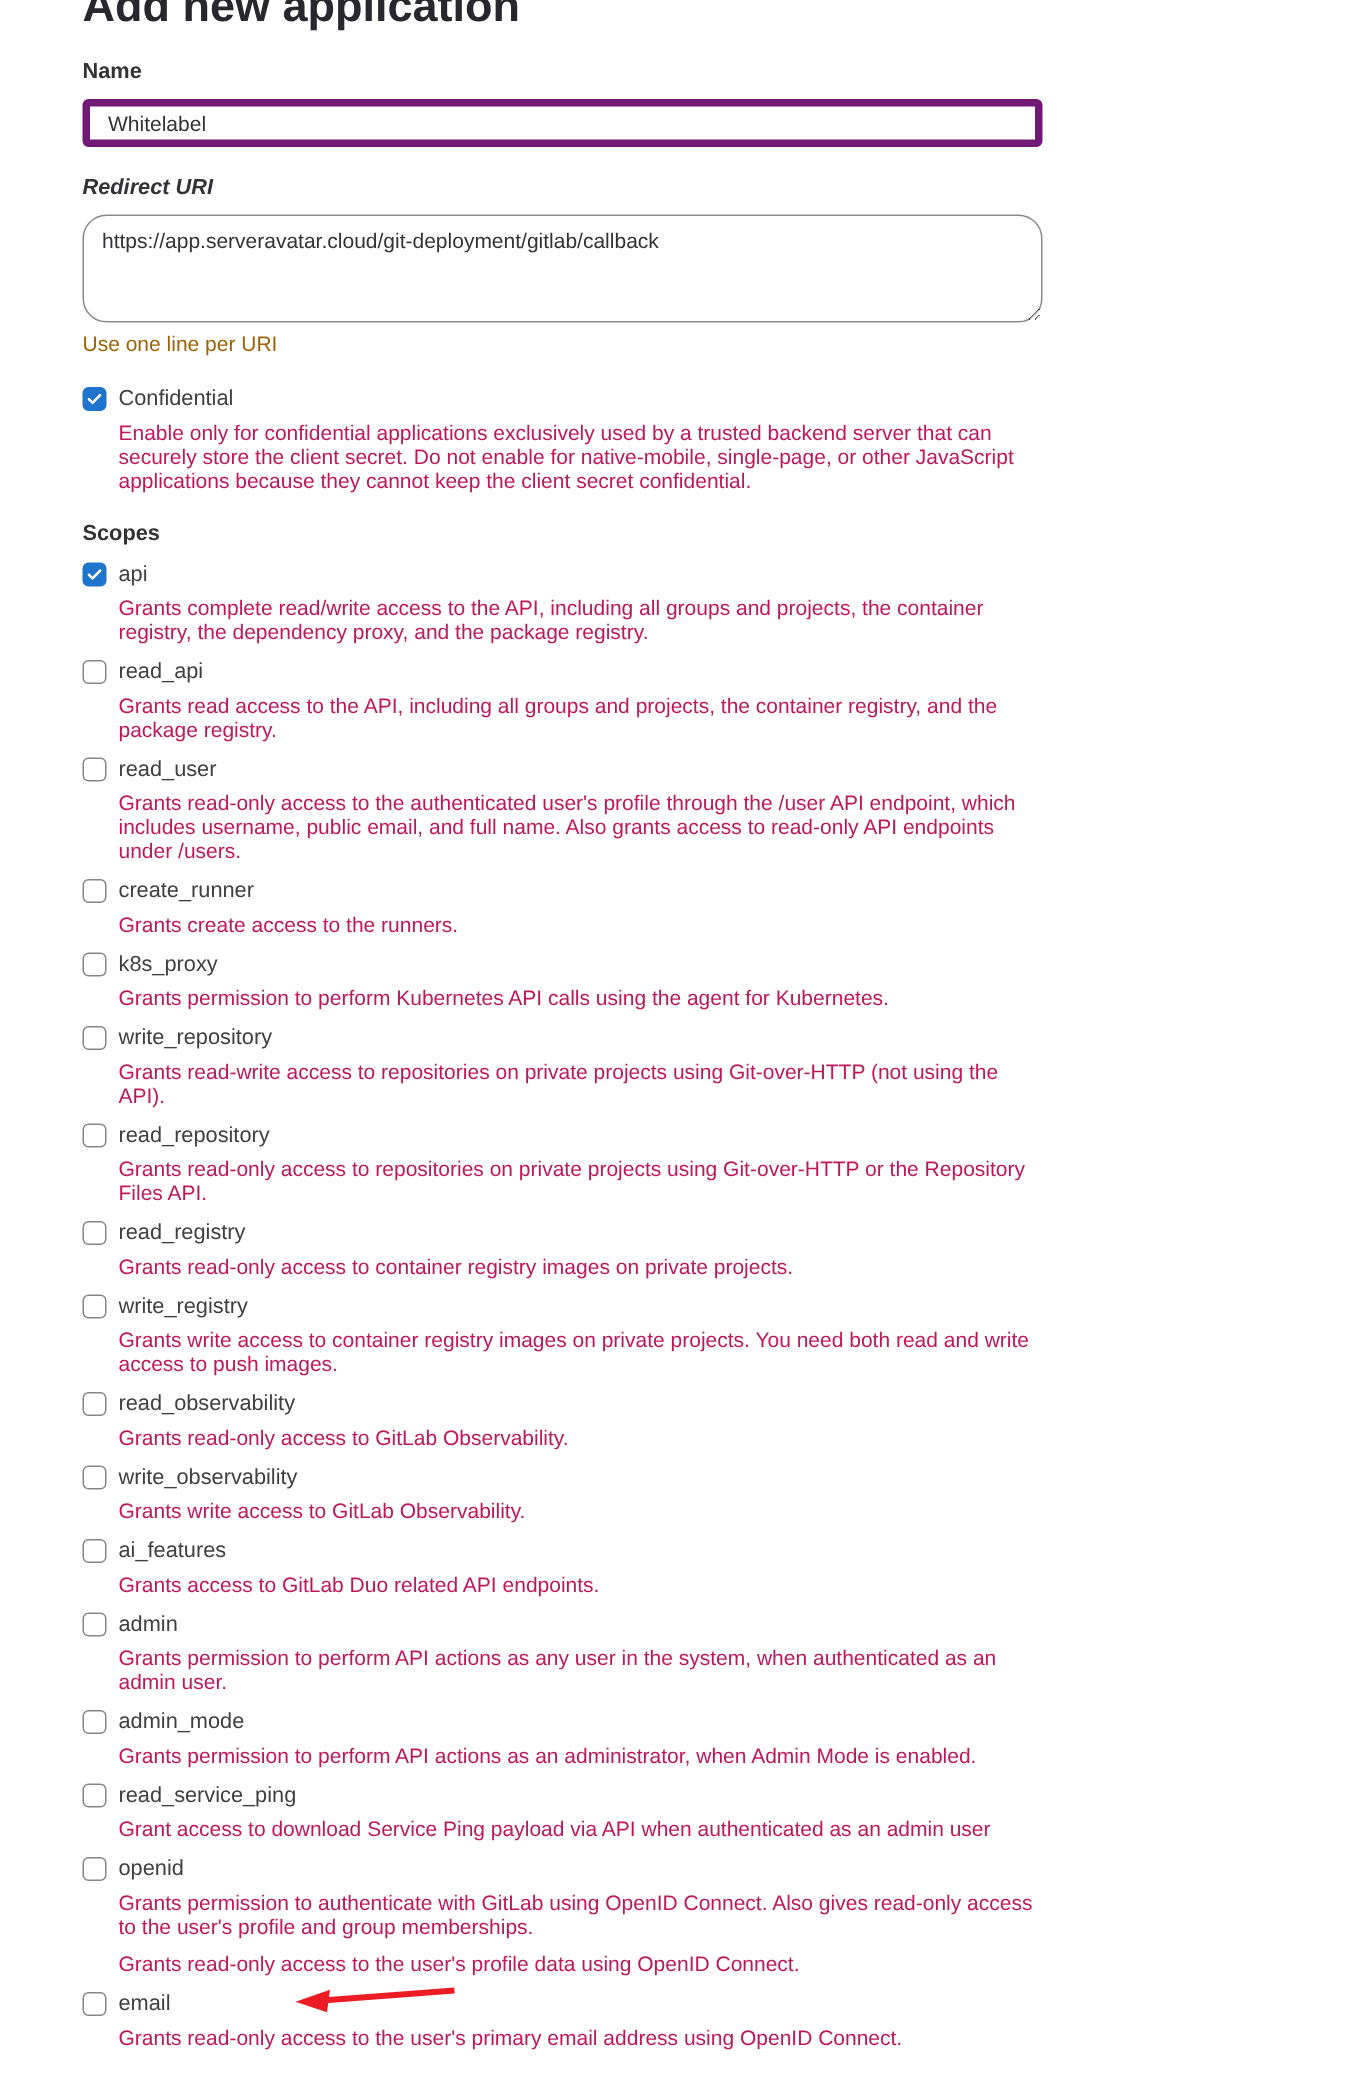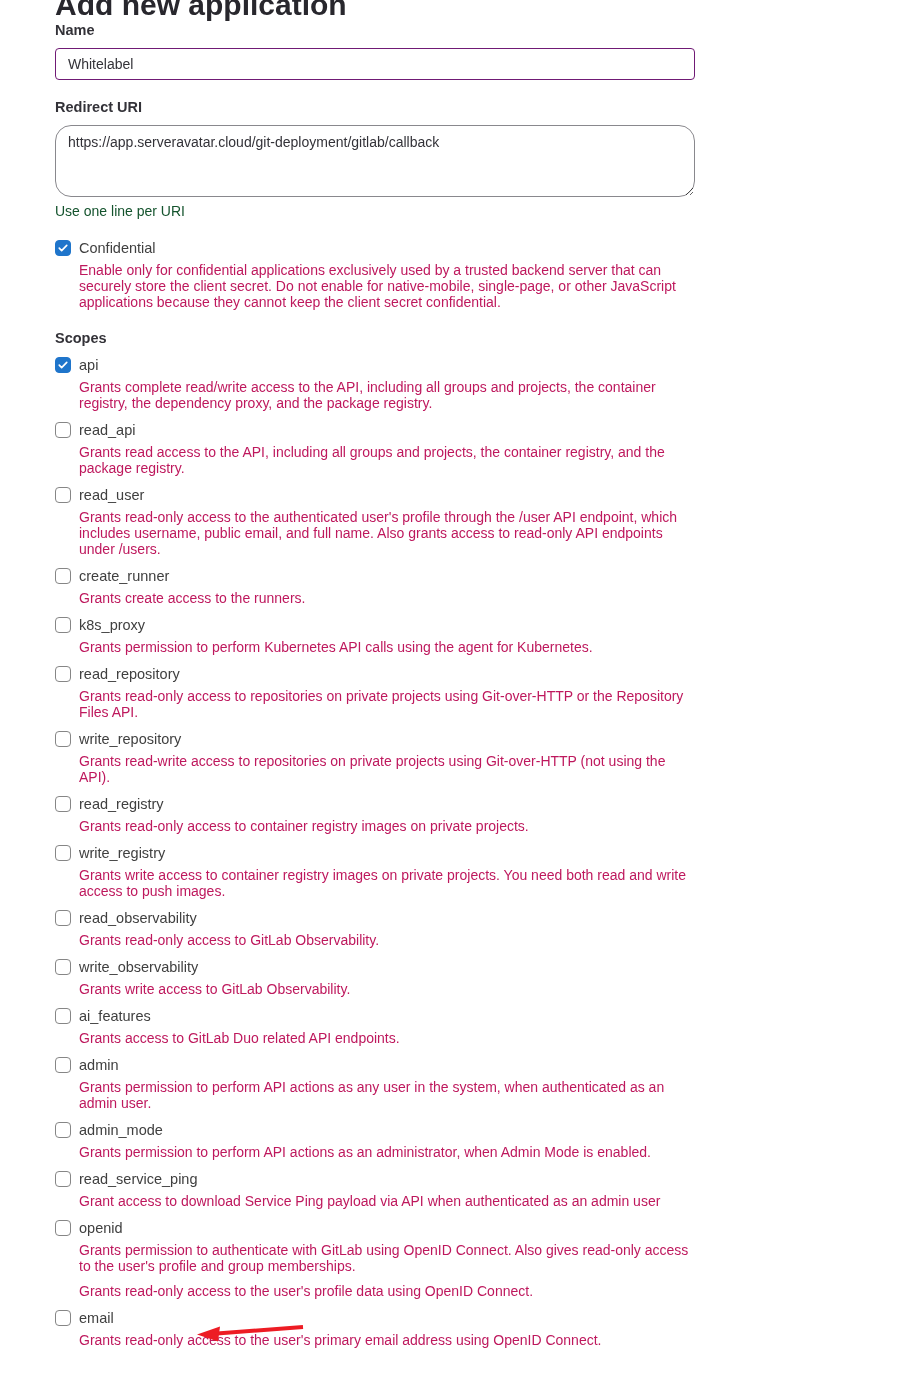--- a/index.html
+++ b/index.html
@@ -17,63 +17,63 @@
     left: 55px; top: -33px;
     font-size: 30px; line-height: 36px;
     font-weight: 700;
     color: #28272d;
     white-space: nowrap;
   }
   .container {
     position: absolute;
     left: 55px; top: 0;
     width: 640px;
-    padding-top: 22px;
+    padding-top: 40px;
   }
   .field-label {
     display: block;
     font-size: 14.5px;
     line-height: 16px;
     font-weight: 700;
     color: #333238;
   }
   .text-input {
     display: block;
     margin-top: 10px;
     width: 100%;
     height: 32px;
-    border: 1px solid #701a75;
+    border: 5px solid #701a75;
     border-radius: 4px;
     padding: 0 12px;
     font-family: "Liberation Sans", sans-serif;
     font-size: 14px;
     color: #333238;
     outline: none;
   }
-  .mt-19 { margin-top: 19px; }
+  .mt-19 { margin-top: 19px; font-style: italic; }
   .uri-textarea {
     display: block;
     margin-top: 10px;
     width: 100%;
     height: 72px;
     border: 1px solid #89888d;
     border-radius: 16px;
     padding: 8px 12px;
     font-family: "Liberation Sans", sans-serif;
     font-size: 14px;
     line-height: 17px;
     color: #333238;
     outline: none;
     resize: both;
   }
   .help-text {
     margin-top: 6px;
     font-size: 14px;
     line-height: 16px;
-    color: #14532d;
+    color: #a16207;
   }
   .check-block { margin-top: 19px; }
   .check-row {
     display: flex;
     align-items: center;
     gap: 8px;
     height: 20px;
     cursor: pointer;
   }
   .checkbox {
@@ -191,33 +191,33 @@
       <span class="check-label scope-name">k8s_proxy</span>
     </div>
     <div class="desc scope-desc">Grants permission to perform Kubernetes API calls using the agent for Kubernetes.</div>
   </div>
 
   <div class="scope-item">
     <div class="check-row">
       <span class="checkbox">
         
       </span>
+      <span class="check-label scope-name">write_repository</span>
+    </div>
+    <div class="desc scope-desc">Grants read-write access to repositories on private projects using Git-over-HTTP (not using the API).</div>
+  </div>
+
+  <div class="scope-item">
+    <div class="check-row">
+      <span class="checkbox">
+        
+      </span>
       <span class="check-label scope-name">read_repository</span>
     </div>
     <div class="desc scope-desc">Grants read-only access to repositories on private projects using Git-over-HTTP or the Repository Files API.</div>
-  </div>
-
-  <div class="scope-item">
-    <div class="check-row">
-      <span class="checkbox">
-        
-      </span>
-      <span class="check-label scope-name">write_repository</span>
-    </div>
-    <div class="desc scope-desc">Grants read-write access to repositories on private projects using Git-over-HTTP (not using the API).</div>
   </div>
 
   <div class="scope-item">
     <div class="check-row">
       <span class="checkbox">
         
       </span>
       <span class="check-label scope-name">read_registry</span>
     </div>
     <div class="desc scope-desc">Grants read-only access to container registry images on private projects.</div>

